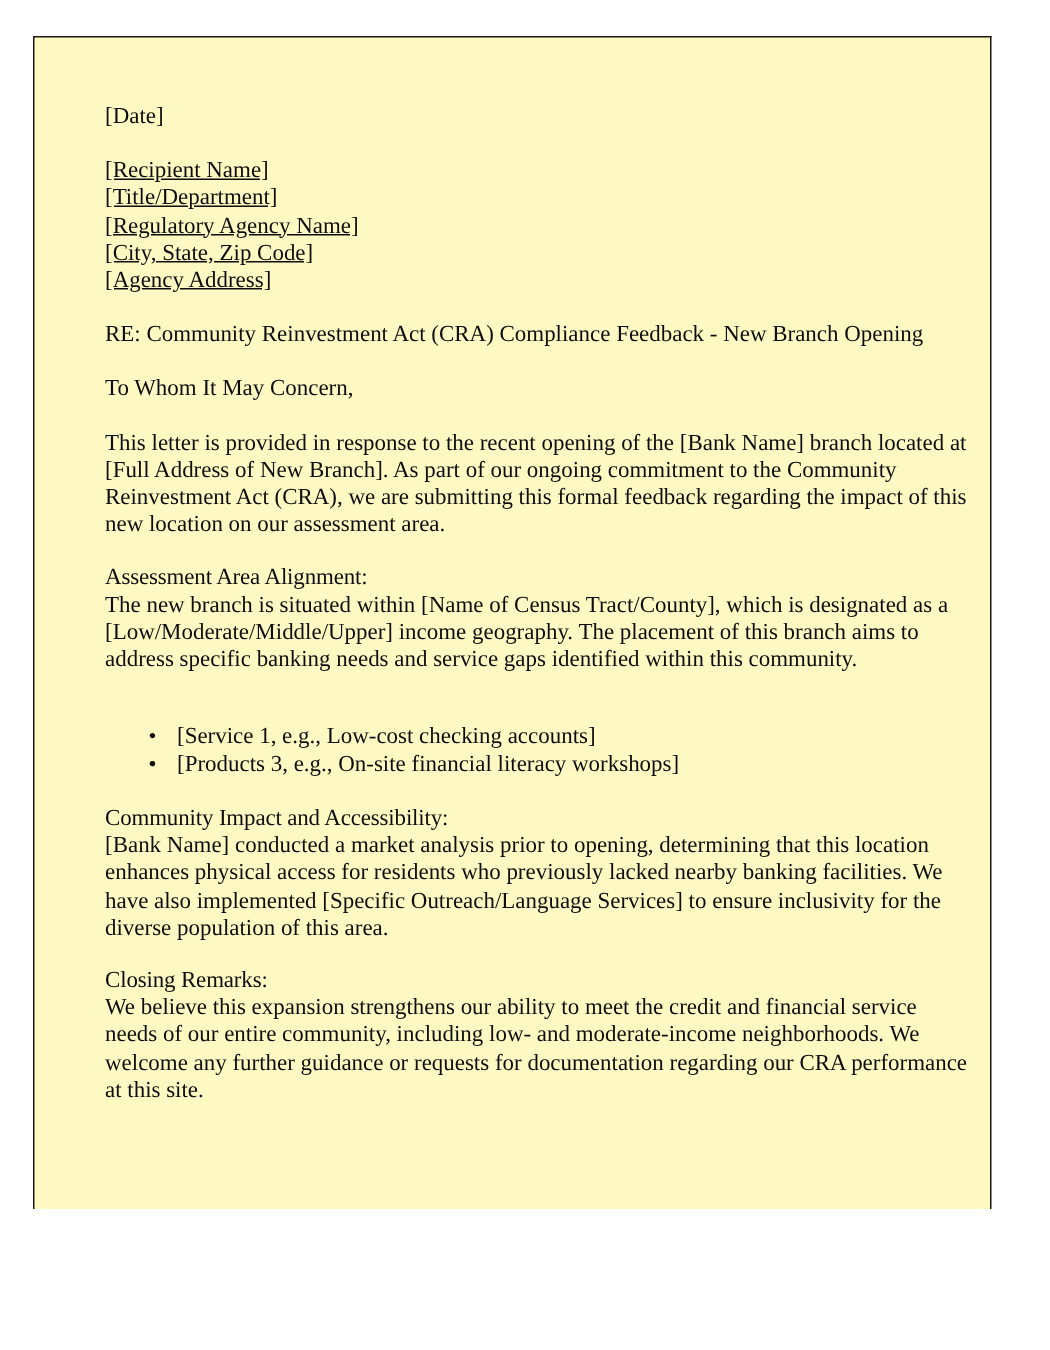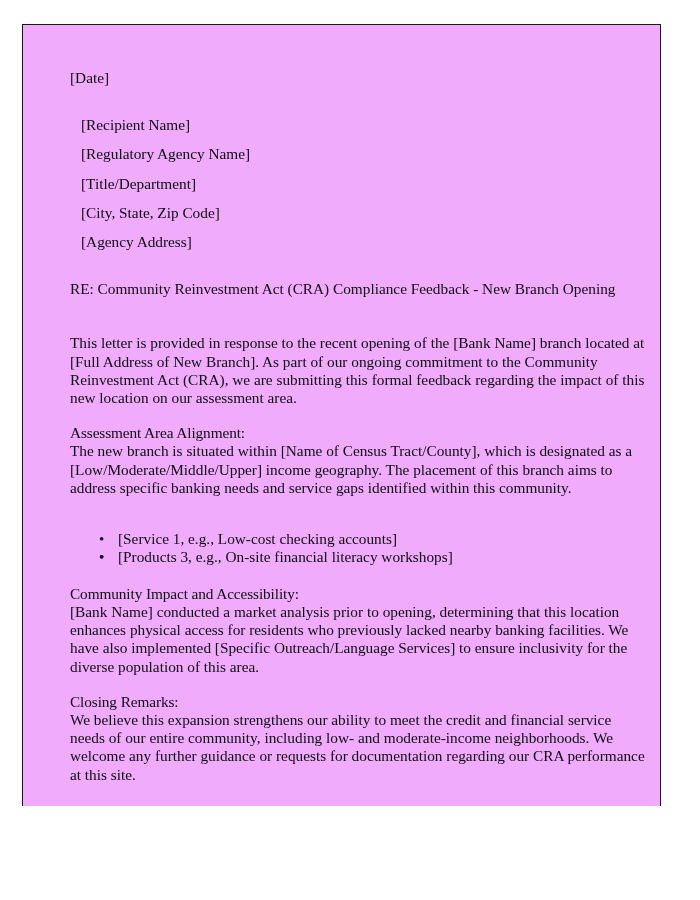--- a/index.html
+++ b/index.html
@@ -19,41 +19,41 @@
   
   #page-sheet {
     position: absolute;
     left: 22px;
     top: 24px;
     width: 639px;
     height: 782px;
     box-sizing: border-box;
     border: 1px solid #1a1a1a;
     border-bottom: none;
-    background: #f0abfc;
+    background: #fef9c3;
   }
 
   #letter-body {
     position: absolute;
     left: 47px;
     top: 44px;
     width: 575px;
     font-size: 15.3px;
     line-height: 18.2px;
     color: #0d0d0d;
     text-align: left;
   }
 
   .blk { margin: 0; }
 
   .gap-sm { height: 16px; }
   .gap-md { height: 17px; }
   .gap-lg { height: 18px; }
 
-  .addr-line { margin: 11px; }
+  .addr-line { margin: 0; text-decoration: underline; }
 
   .sec-head {
     margin: 0;
     font-weight: normal;
     letter-spacing: -0.1px;
   }
 
   .para {
     margin: 0;
   }
@@ -82,32 +82,33 @@
 <div id="page-sheet">
 
   <div id="letter-body">
 
     <p class="blk para">[Date]</p>
 
     <div class="gap-lg"></div>
 
     <div>
       <p class="addr-line">[Recipient Name]</p>
+      <p class="addr-line">[Title/Department]</p>
       <p class="addr-line">[Regulatory Agency Name]</p>
-      <p class="addr-line">[Title/Department]</p>
       <p class="addr-line">[City, State, Zip Code]</p>
       <p class="addr-line">[Agency Address]</p>
     </div>
 
     <div class="gap-lg"></div>
 
     <p class="blk para">RE: Community Reinvestment Act (CRA) Compliance Feedback - New Branch Opening</p>
 
     <div class="gap-lg"></div>
 
+    <p class="blk para">To Whom It May Concern,</p>
 
     <div class="gap-lg"></div>
 
     <p class="blk para">This letter is provided in response to the recent opening of the [Bank Name] branch located at [Full Address of New Branch]. As part of our ongoing commitment to the Community Reinvestment Act (CRA), we are submitting this formal feedback regarding the impact of this new location on our assessment area.</p>
 
     <div class="gap-md"></div>
 
     <p class="sec-head">Assessment Area Alignment:</p>
     <p class="para">The new branch is situated within [Name of Census Tract/County], which is designated as a [Low/Moderate/Middle/Upper] income geography. The placement of this branch aims to address specific banking needs and service gaps identified within this community.</p>
 

